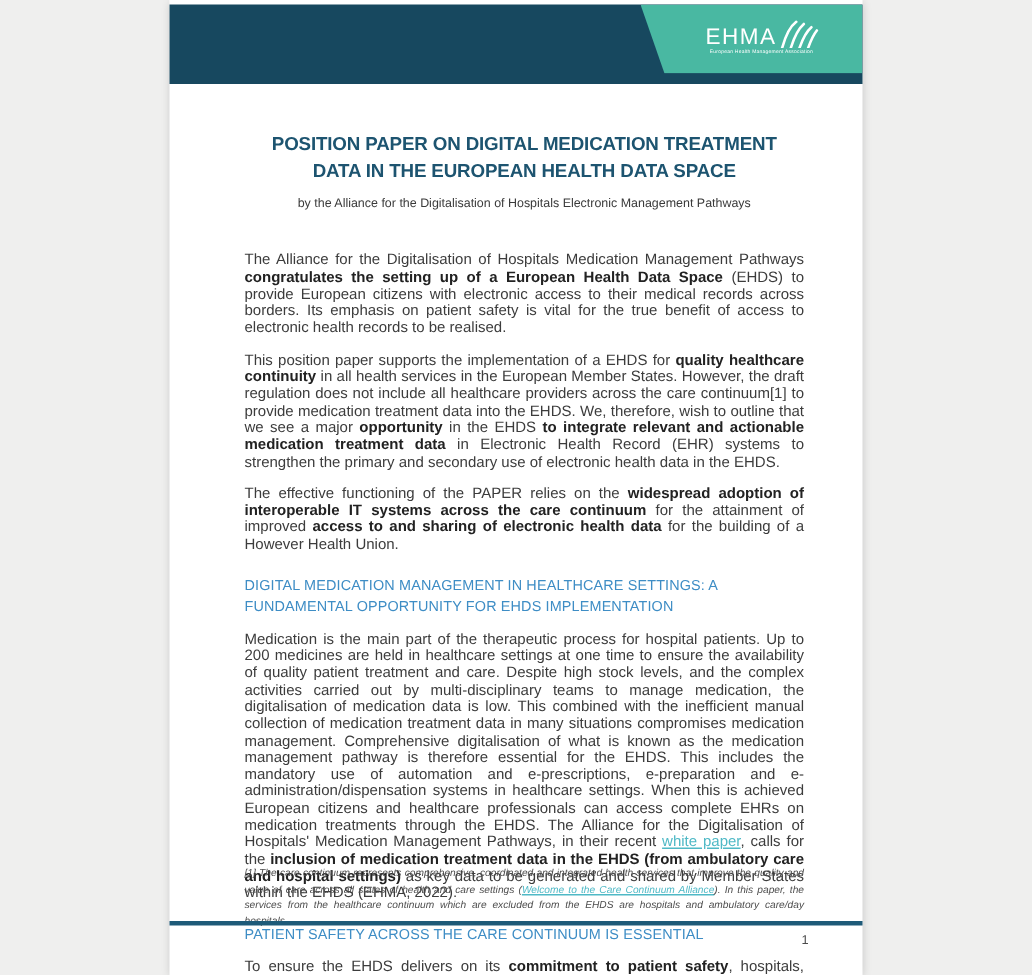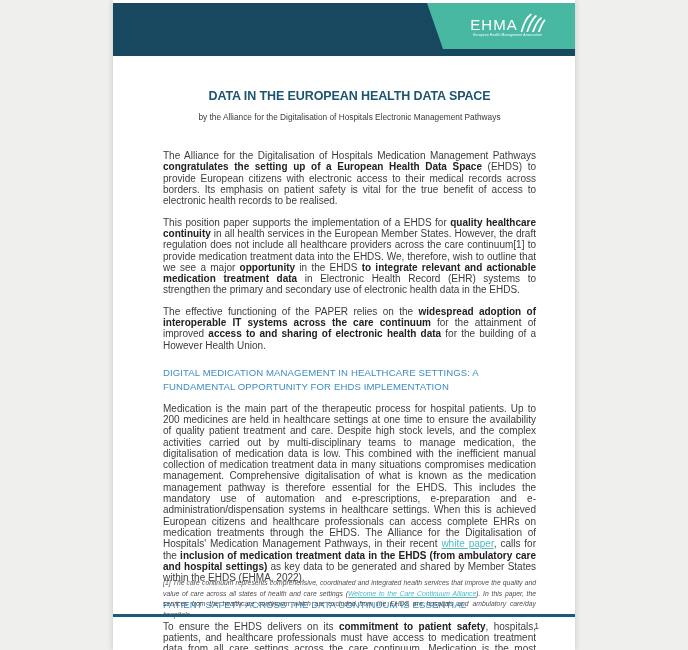--- a/index.html
+++ b/index.html
@@ -58,34 +58,35 @@
             <path d="M18 26 Q 23 12 29 7" stroke="#ffffff" stroke-width="2.4" stroke-linecap="round"></path>
             <path d="M26 26 Q 30 15 34 10" stroke="#ffffff" stroke-width="2.4" stroke-linecap="round"></path>
           </svg>
         </div>
         <span class="logo-tagline">European Health Management Association</span>
       </div>
     </div>
 
     <div class="doc-flow">
       <h1 class="doc-title">
+          <div class="title-line">POSITION PAPER ON DIGITAL MEDICATION TREATMENT</div>
           <div class="title-line">DATA IN THE EUROPEAN HEALTH DATA SPACE</div>
         </h1>
       <div class="doc-subtitle">by the Alliance for the Digitalisation of Hospitals Electronic Management Pathways</div>
 
     <p class="body-para"><span>The Alliance for the Digitalisation of Hospitals Medication Management Pathways </span><span class="b">congratulates the setting up of a European Health Data Space</span><span> (EHDS) to provide European citizens with electronic access to their medical records across borders. Its emphasis on patient safety is vital for the true benefit of access to electronic health records to be realised.</span></p>
         <p class="body-para"><span>This position paper supports the implementation of a EHDS for </span><span class="b">quality healthcare continuity</span><span> in all health services in the European Member States. However, the draft regulation does not include all healthcare providers across the care continuum[1] to provide medication treatment data into the EHDS. We, therefore, wish to outline that we see a major </span><span class="b">opportunity</span><span> in the EHDS </span><span class="b">to integrate relevant and actionable medication treatment data</span><span> in Electronic Health Record (EHR) systems to strengthen the primary and secondary use of electronic health data in the EHDS.</span></p>
         <p class="body-para"><span>The effective functioning of the PAPER relies on the </span><span class="b">widespread adoption of interoperable IT systems across the care continuum</span><span> for the attainment of improved </span><span class="b">access to and sharing of electronic health data</span><span> for the building of a However Health Union.</span></p>
         <h2 class="section-heading">
           <div class="heading-line">DIGITAL MEDICATION MANAGEMENT IN HEALTHCARE SETTINGS: A</div>
           <div class="heading-line">FUNDAMENTAL OPPORTUNITY FOR EHDS IMPLEMENTATION</div>
         </h2>
         <p class="body-para"><span>Medication is the main part of the therapeutic process for hospital patients. Up to 200 medicines are held in healthcare settings at one time to ensure the availability of quality patient treatment and care. Despite high stock levels, and the complex activities carried out by multi-disciplinary teams to manage medication, the digitalisation of medication data is low. This combined with the inefficient manual collection of medication treatment data in many situations compromises medication management. Comprehensive digitalisation of what is known as the medication management pathway is therefore essential for the EHDS. This includes the mandatory use of automation and e-prescriptions, e-preparation and e-administration/dispensation systems in healthcare settings. When this is achieved European citizens and healthcare professionals can access complete EHRs on medication treatments through the EHDS. The Alliance for the Digitalisation of Hospitals' Medication Management Pathways, in their recent </span><a href="#" class="doc-link">white paper</a><span>, calls for the </span><span class="b">inclusion of medication treatment data in the EHDS (from ambulatory care and hospital settings)</span><span> as key data to be generated and shared by Member States within the EHDS (EHMA, 2022).</span></p>
         <h2 class="section-heading">
-          <div class="heading-line">PATIENT SAFETY ACROSS THE DATA CONTINUUM IS ESSENTIAL</div>
+          <div class="heading-line">PATIENT SAFETY ACROSS THE CARE CONTINUUM IS ESSENTIAL</div>
         </h2>
         <p class="body-para"><span>To ensure the EHDS delivers on its </span><span class="b">commitment to patient safety</span><span>, hospitals, patients, and healthcare professionals must have access to medication treatment data from all care settings across the care continuum. Medication is the most common therapeutic intervention for care and treatment; patients are prescribed up to 9 medications, and many times more, during one episode of hospital</span></p>
       </div>
 
     <div class="footnote"><span>[1] The care continuum represents comprehensive, coordinated and integrated health services that improve the quality and value of care across all states of health and care settings (</span><a href="#" class="doc-link">Welcome to the Care Continuum Alliance</a><span>). In this paper, the services from the healthcare continuum which are excluded from the EHDS are hospitals and ambulatory care/day hospitals.</span></div>
     <div class="footer-rule"></div>
     <div class="page-number">1</div>
 
   </div>
 </div>

